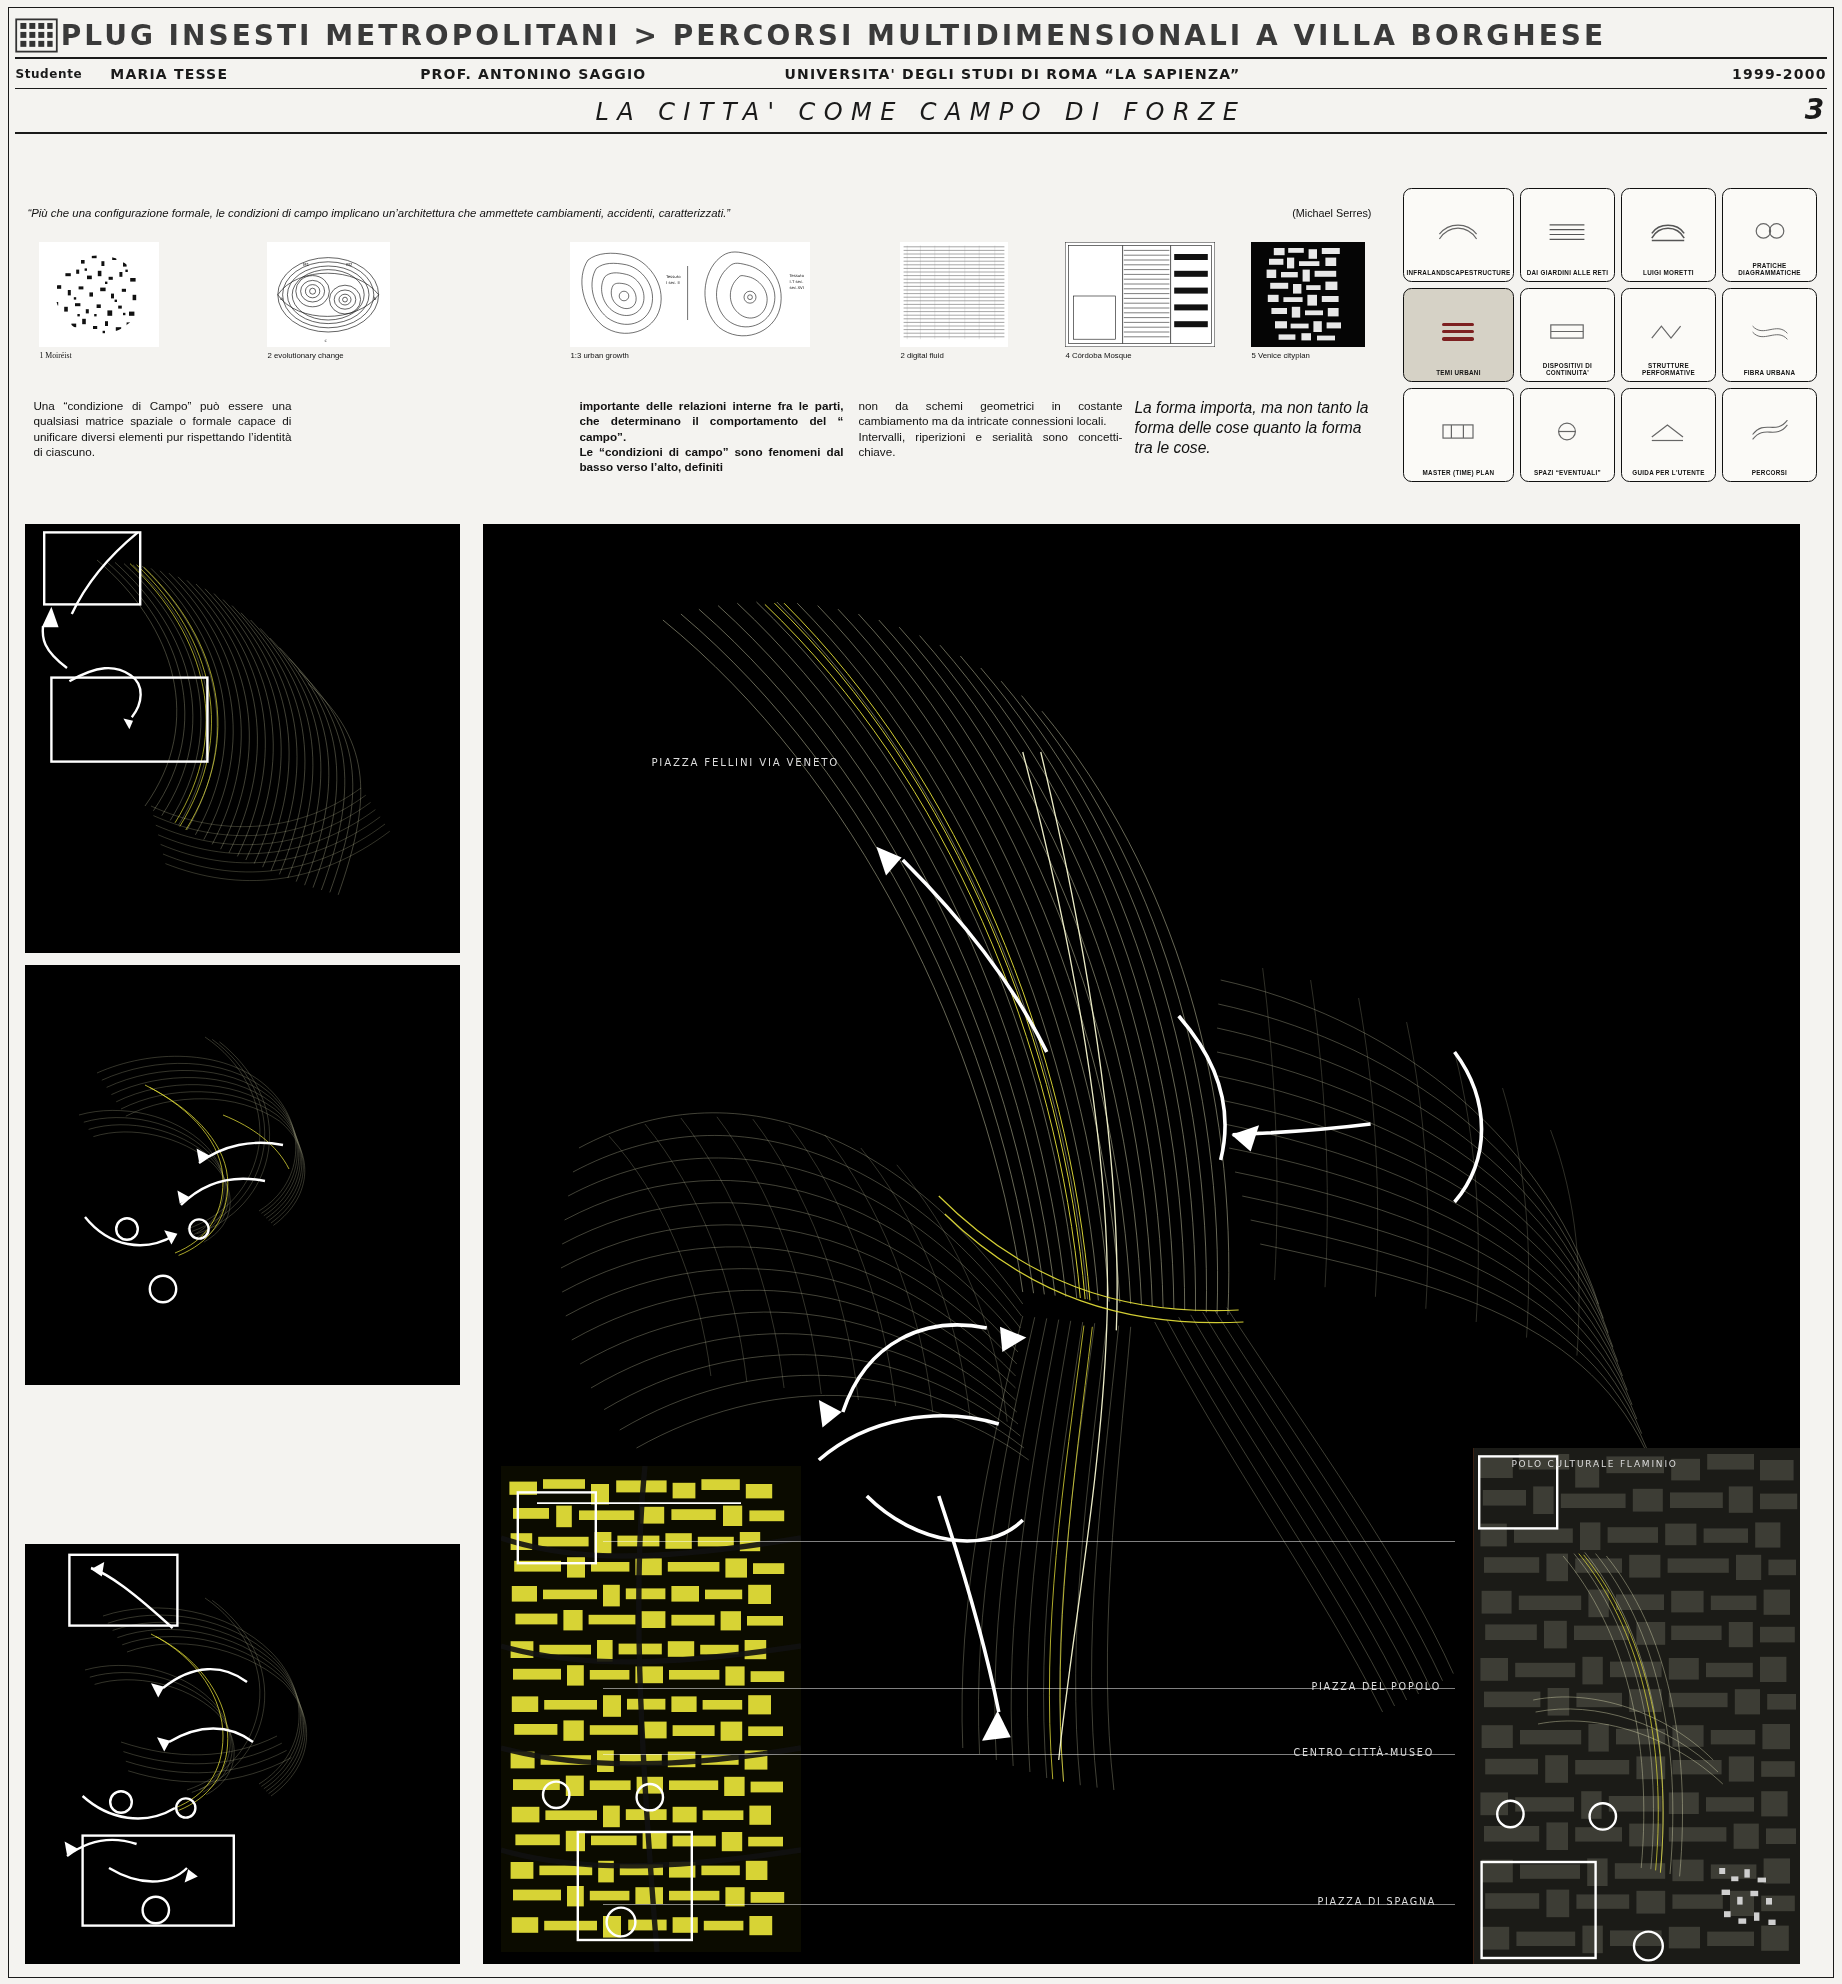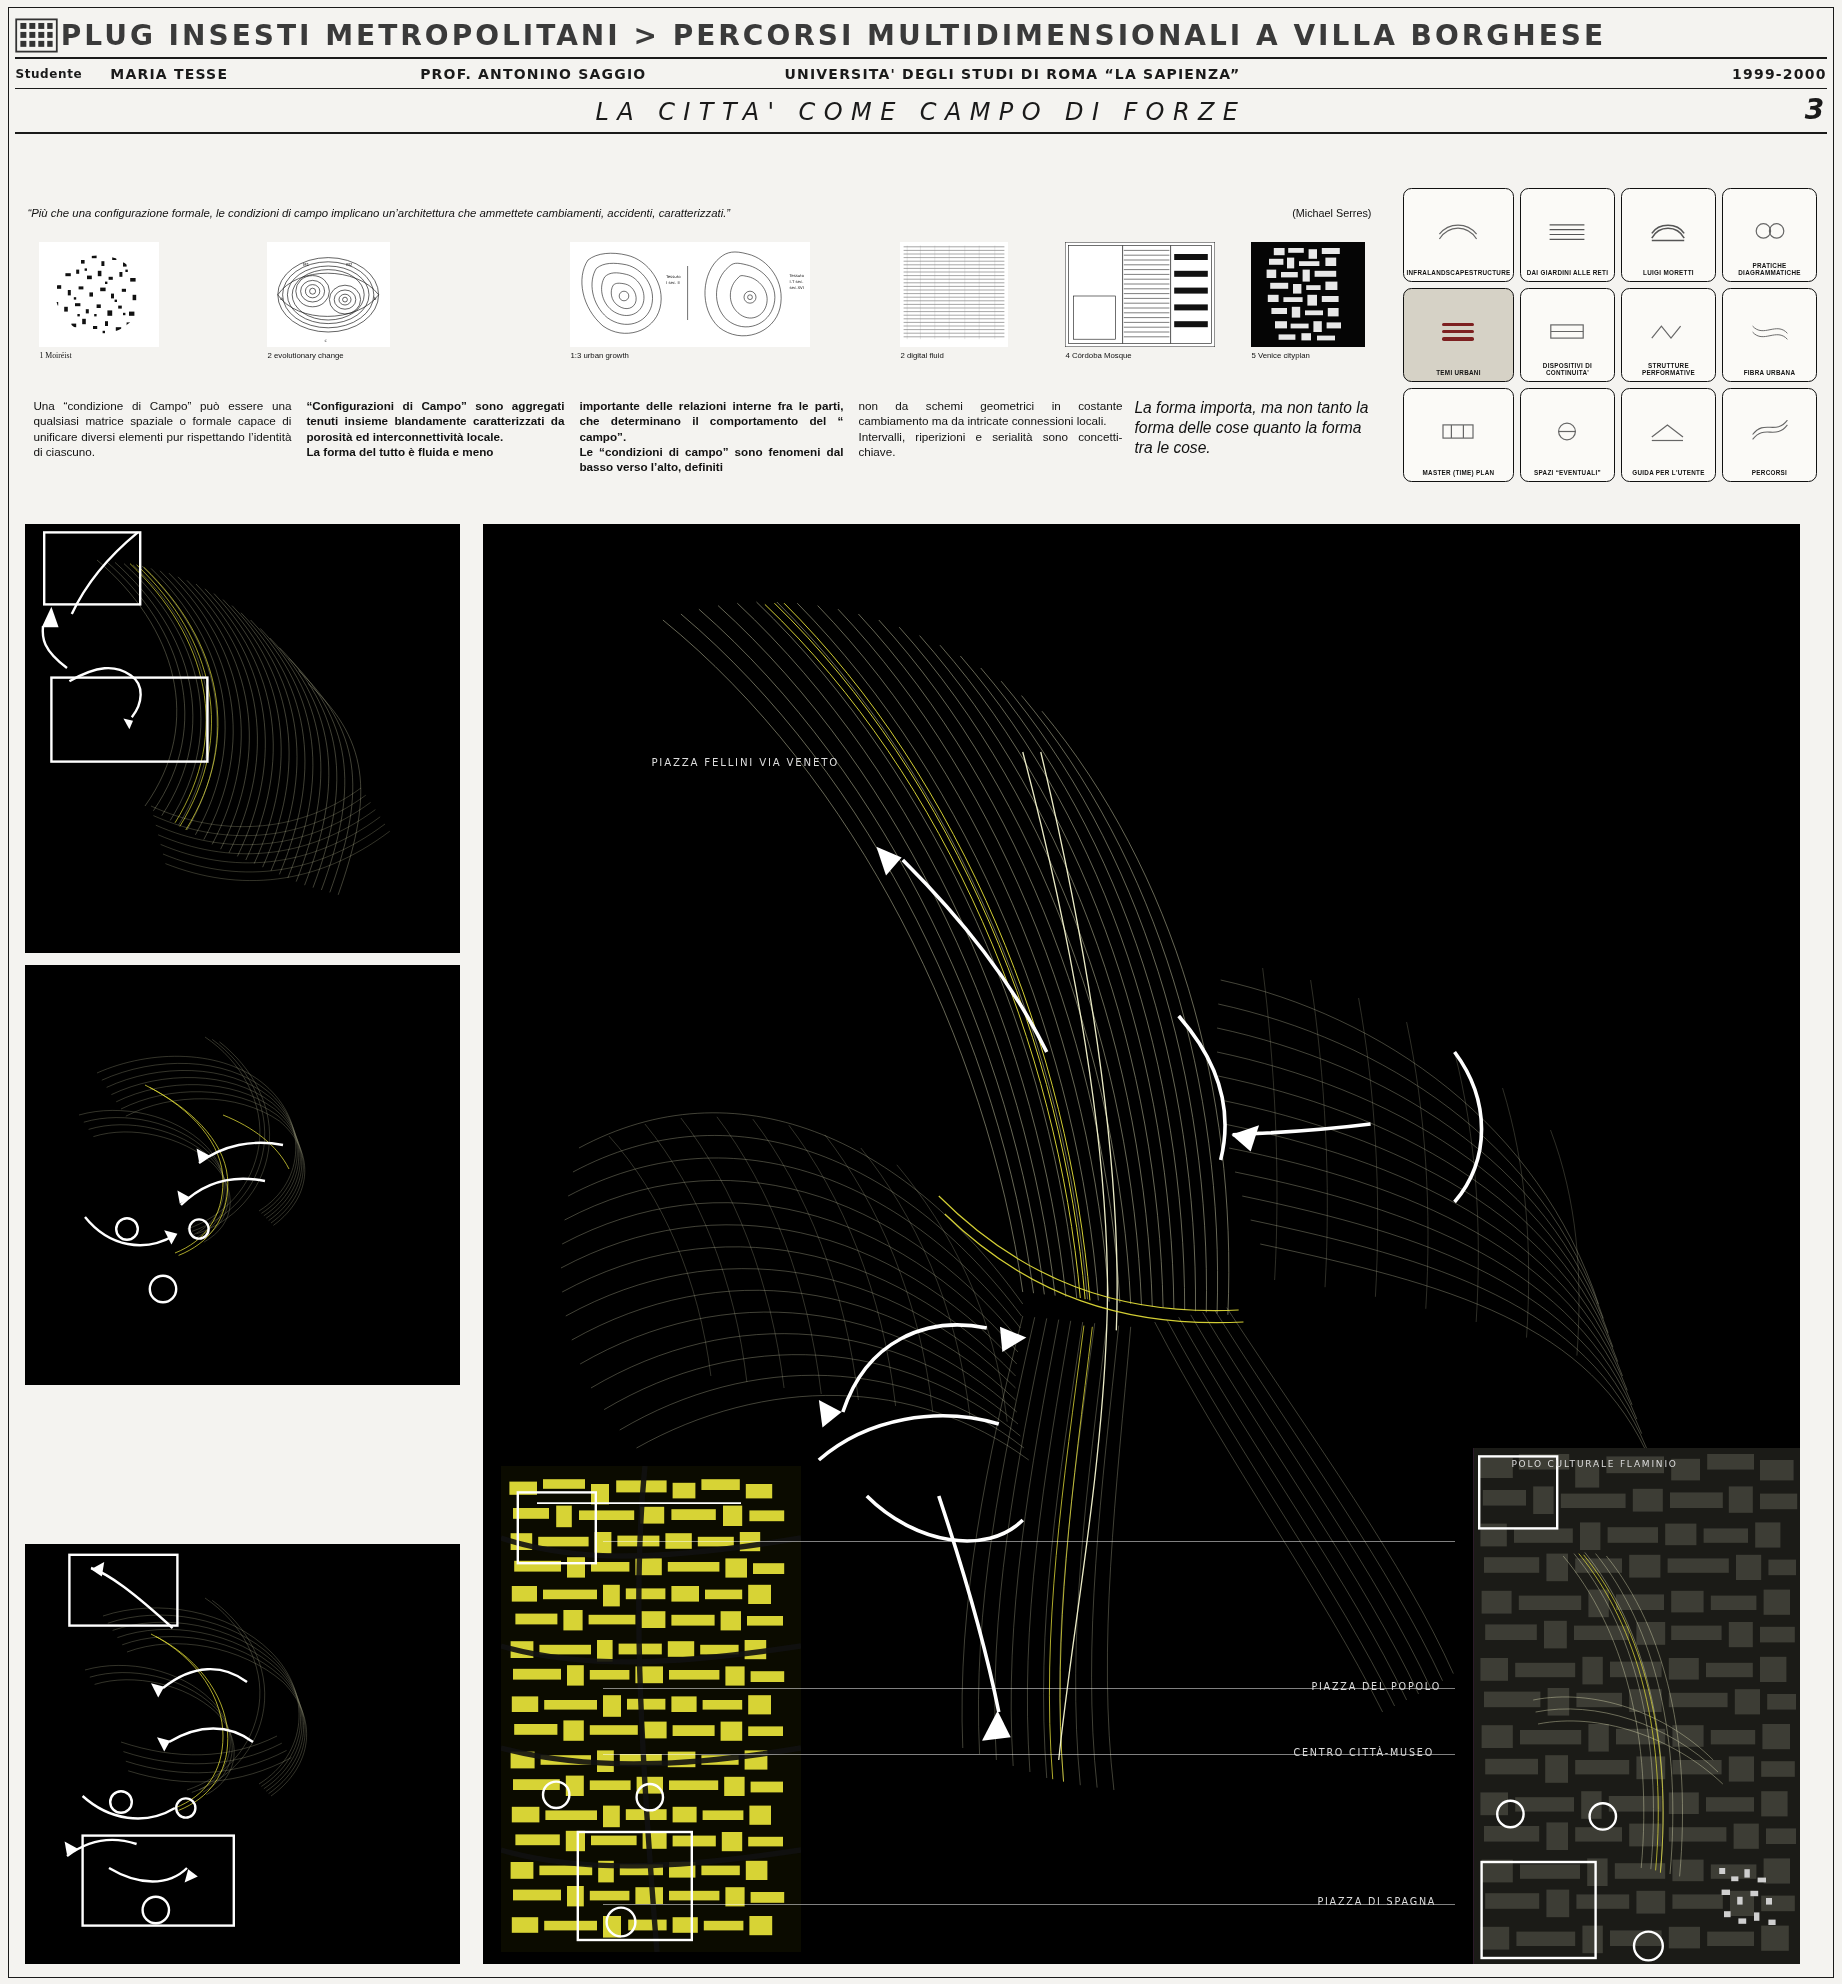--- a/index.html
+++ b/index.html
@@ -107,21 +107,21 @@
     text-align:center; color:#111; line-height:7.2px; padding:0 2.4px;
   }
   .idx-cell .glyphs {
     position:absolute; left:0; right:0; top:8.4px; bottom:15.6px;
     display:flex; flex-direction:column; align-items:center; justify-content:center; gap:3.6px;
   }
   .idx-cell .bar { width:32px; height:3.6px; background:#555; border-radius:1.8px; }
   .idx-cell.active .bar { background:#7d2020; }
 
   
-  .panel { position:absolute; background:#701a75; overflow:hidden; }
+  .panel { position:absolute; background:#c2410c; overflow:hidden; }
 
   .lbl-white {
     position:absolute; color:#dcdcdc; font-size:10.2px; letter-spacing:1.8px;
     font-family:"DejaVu Sans", sans-serif; white-space:nowrap;
   }
   .hline { position:absolute; height:0.6px; background:rgba(255,255,255,.5); }
 </style>
 </head>
 <body>
 
@@ -435,24 +435,20 @@
             </g>
           </svg>
         </div>
         <div class="cap">5 Venice cityplan</div>
       </div>
     </div>
 
     <div class="cols">
       <div class="col" style="left:6px; width:258px;">
         <p>Una “condizione di Campo” può essere una qualsiasi matrice spaziale o formale capace di unificare diversi elementi pur rispettando l’identità di ciascuno.</p>
-      </div>
-      <div class="col b" style="left:279px; width:258px;">
-        <p>“Configurazioni di Campo” sono aggregati tenuti insieme blandamente caratterizzati da porosità ed interconnettività locale.</p>
-        <p>La forma del tutto è fluida e meno</p>
       </div>
       <div class="col" style="left:831px; width:264px;">
         <p>non da schemi geometrici in costante cambiamento ma da intricate connessioni locali.</p>
         <p>Intervalli, riperizioni e serialità sono concetti-chiave.</p>
       </div>
       <div class="col b" style="left:552px; width:264px;">
         <p>importante delle relazioni interne fra le parti, che determinano il comportamento del “ campo”.</p>
         <p>Le “condizioni di campo” sono fenomeni dal basso verso l’alto, definiti</p>
       </div>
       <div class="col ital" style="left:1107px; width:246px;">

